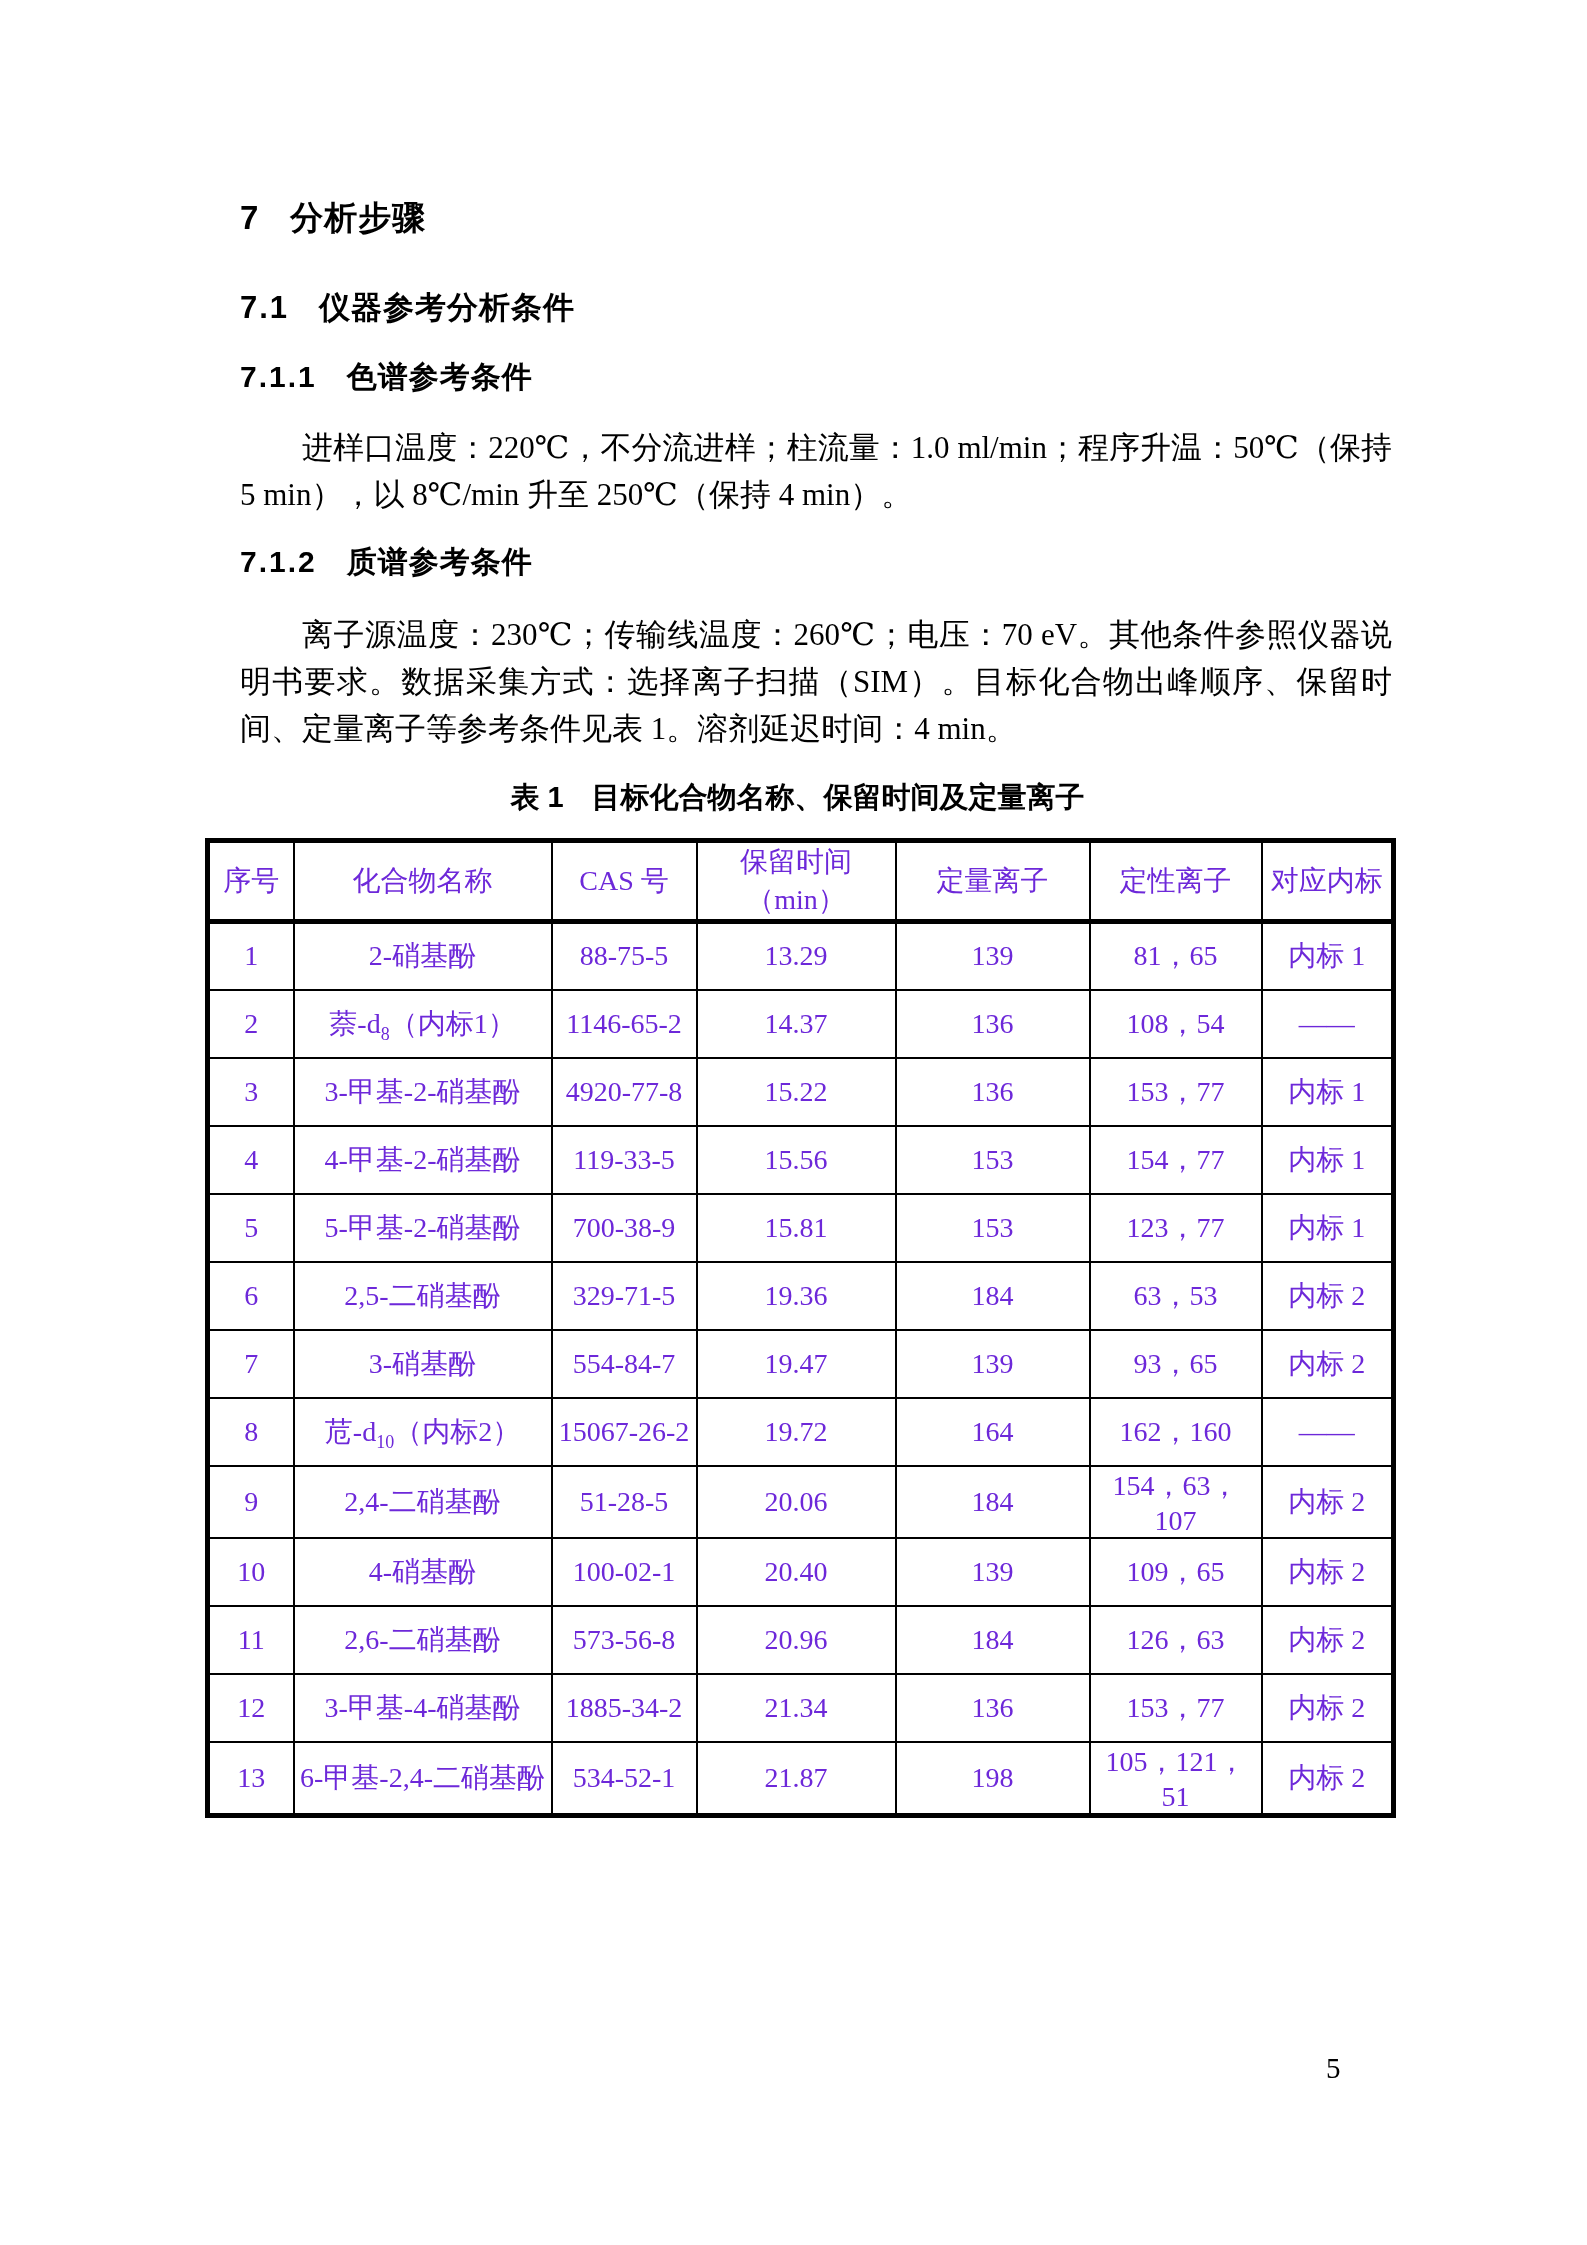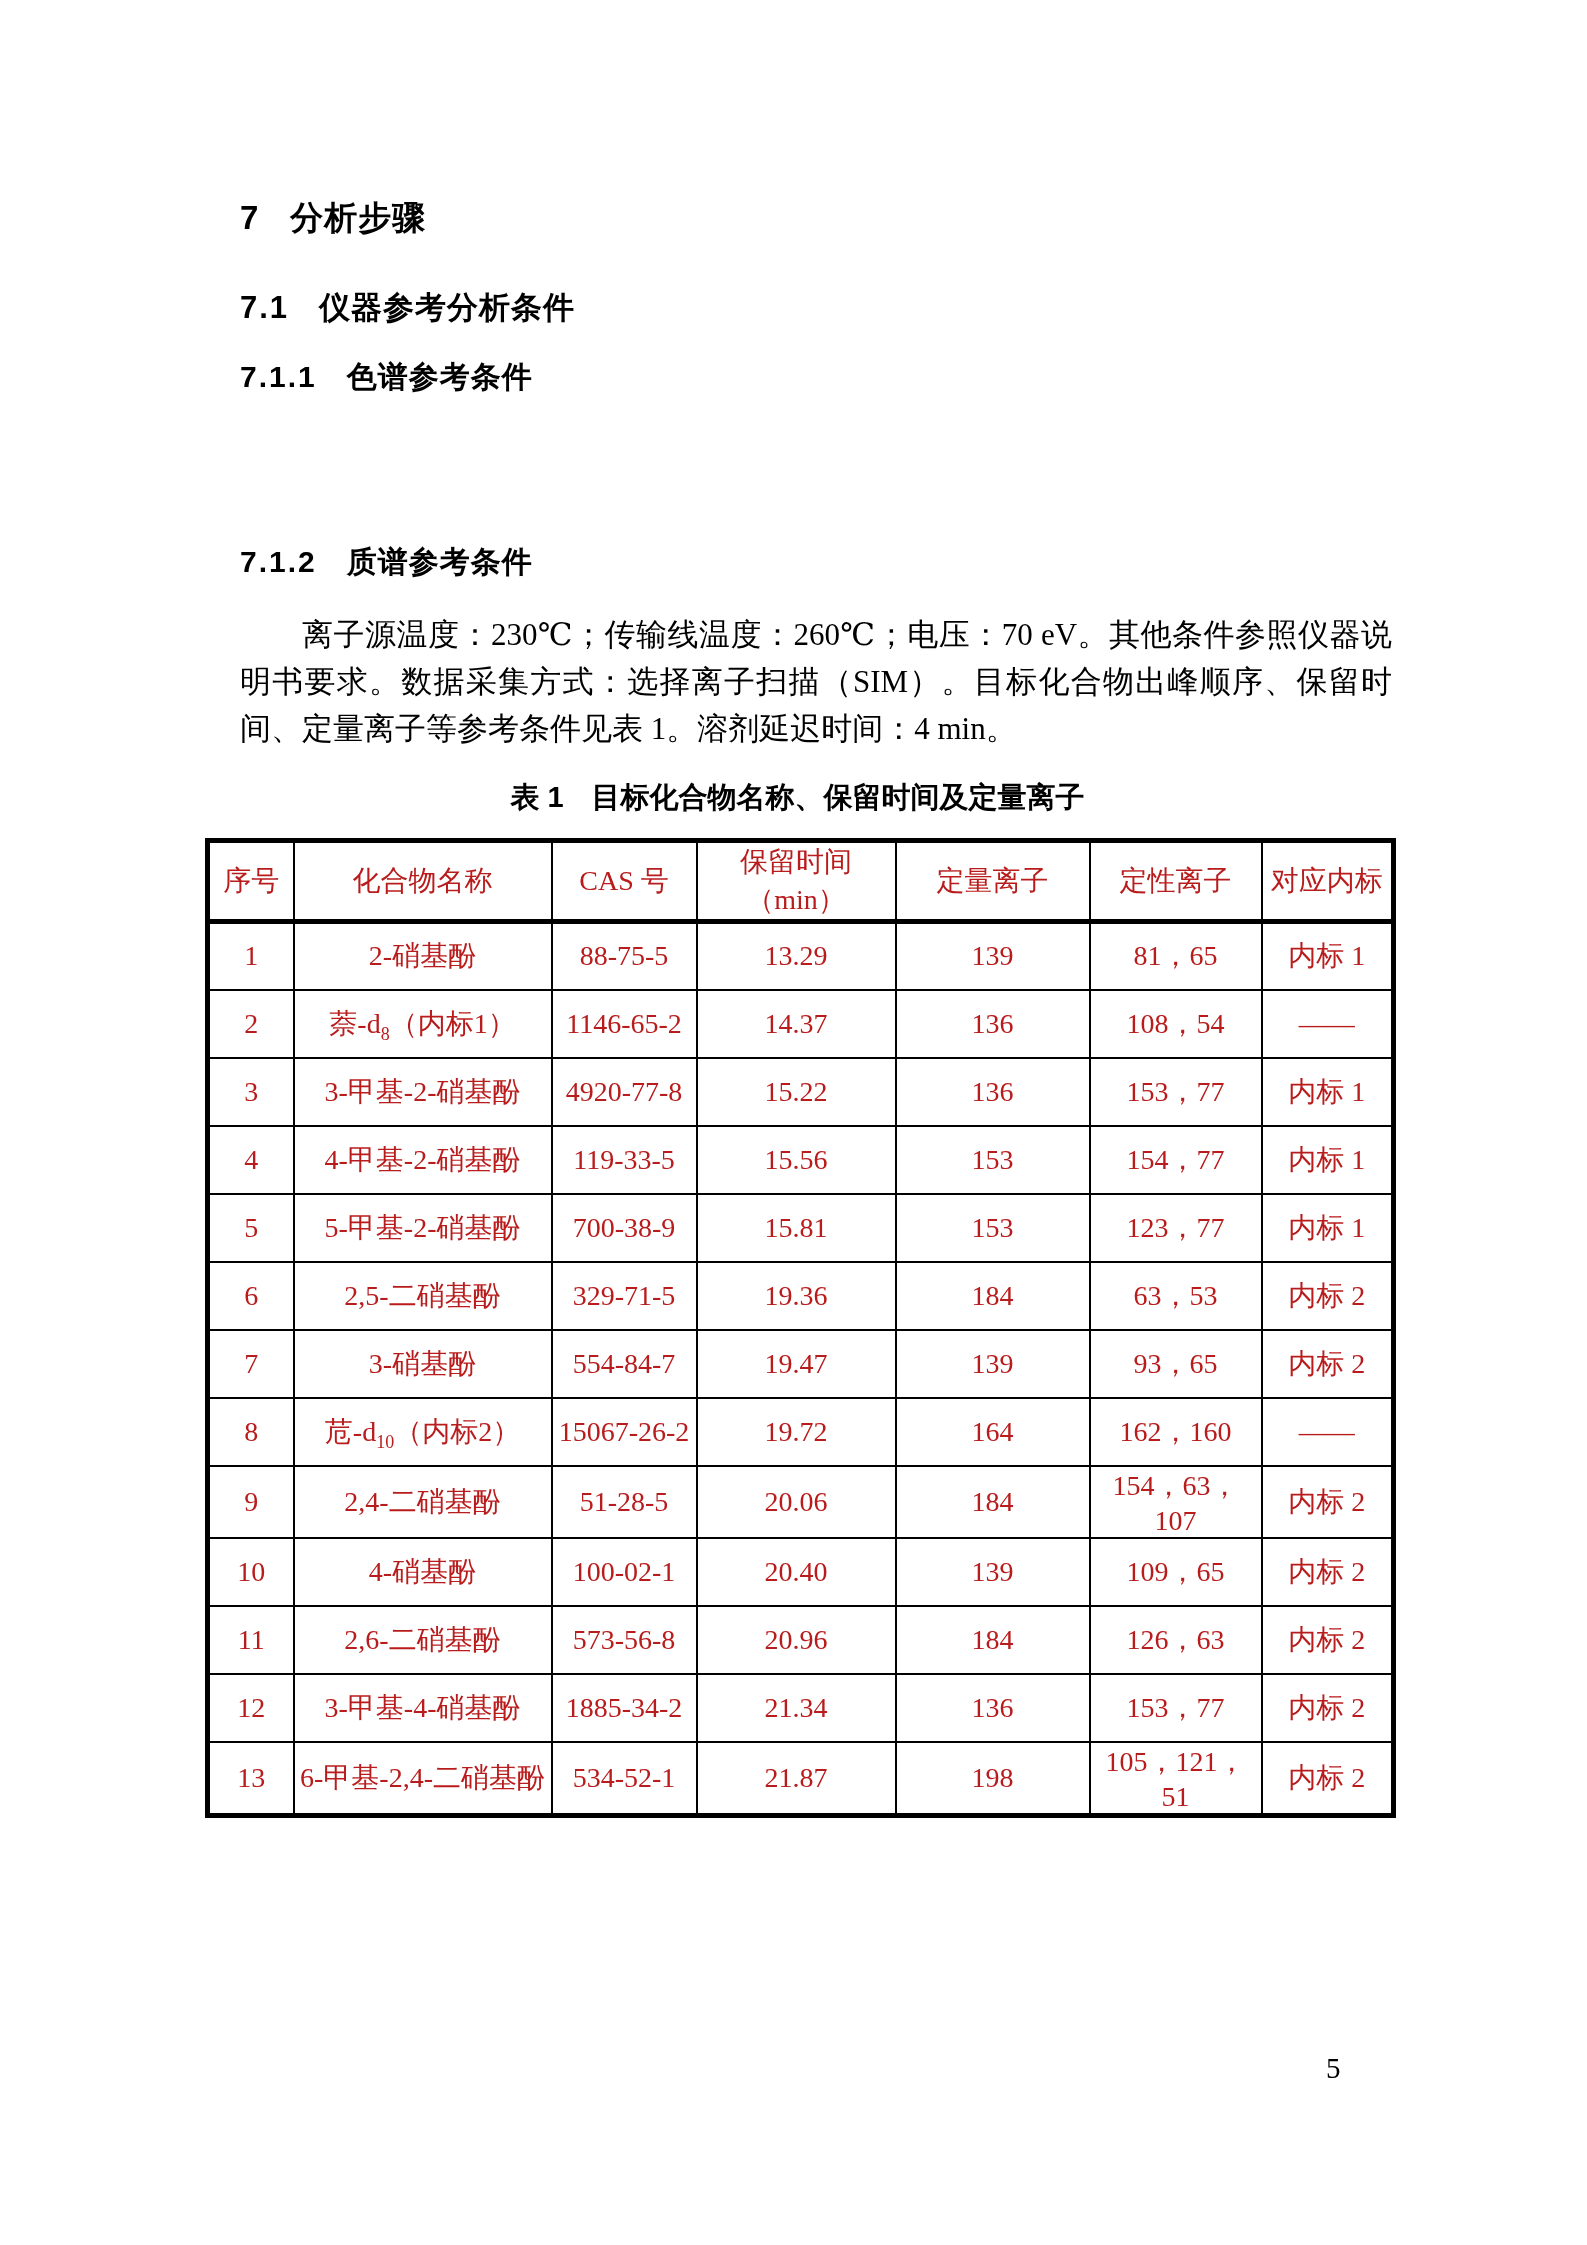--- a/index.html
+++ b/index.html
@@ -55,21 +55,21 @@
     position:absolute;
     left:205px;
     top:838px;
   }
   table.compound-table {
     border-collapse:collapse;
     table-layout:fixed;
     width:1186px;
     font-family:"Liberation Serif","DejaVu Serif",serif;
     font-size:28px;
-    color:#b91c1c;
+    color:#6d28d9;
     border:5px solid #000;
   }
   .compound-table th, .compound-table td {
     border:2px solid #000;
     text-align:center;
     vertical-align:middle;
     font-weight:normal;
     padding:0 4px;
     overflow:hidden;
   }
@@ -102,20 +102,21 @@
   </div>
 
   <div class="heading" id="h71">
     <span class="hnum">7.1</span><span>仪器参考分析条件</span>
   </div>
 
   <div class="heading" id="h711">
     <span class="hnum">7.1.1</span><span>色谱参考条件</span>
   </div>
 
+  <p class="para" id="p711">进样口温度：220℃，不分流进样；柱流量：1.0 ml/min；程序升温：50℃（保持 5 min），以 8℃/min 升至 250℃（保持 4 min）。</p>
 
   <div class="heading" id="h712">
     <span class="hnum">7.1.2</span><span>质谱参考条件</span>
   </div>
 
   <p class="para" id="p712">离子源温度：230℃；传输线温度：260℃；电压：70 eV。其他条件参照仪器说明书要求。数据采集方式：选择离子扫描（SIM）。目标化合物出峰顺序、保留时间、定量离子等参考条件见表 1。溶剂延迟时间：4 min。</p>
 
   <div class="tbl-caption">
     <span class="caption-label">表 1</span><span>目标化合物名称、保留时间及定量离子</span>
   </div>

